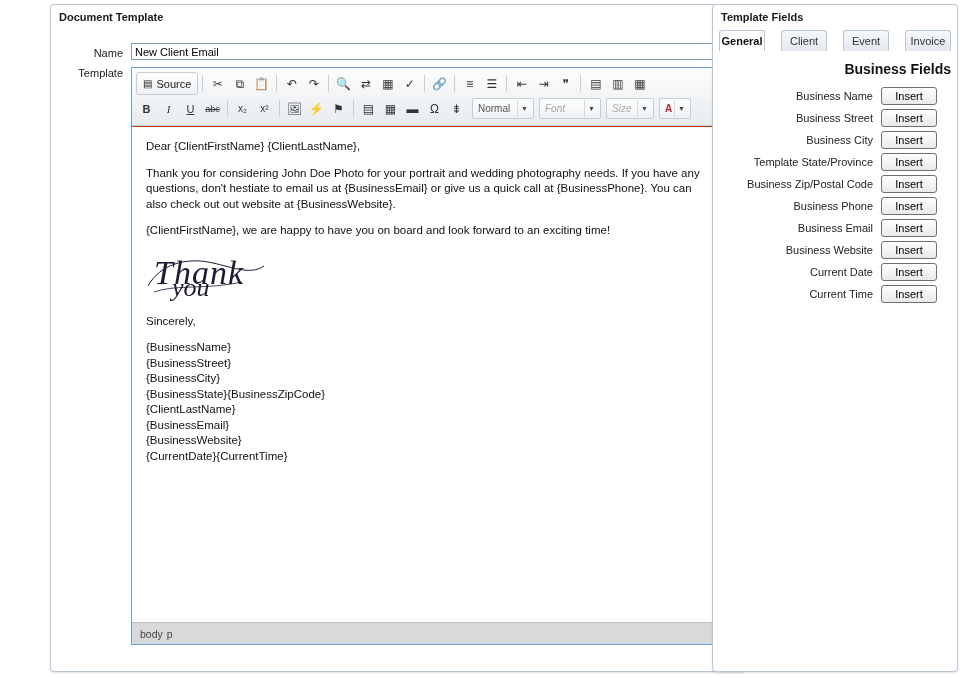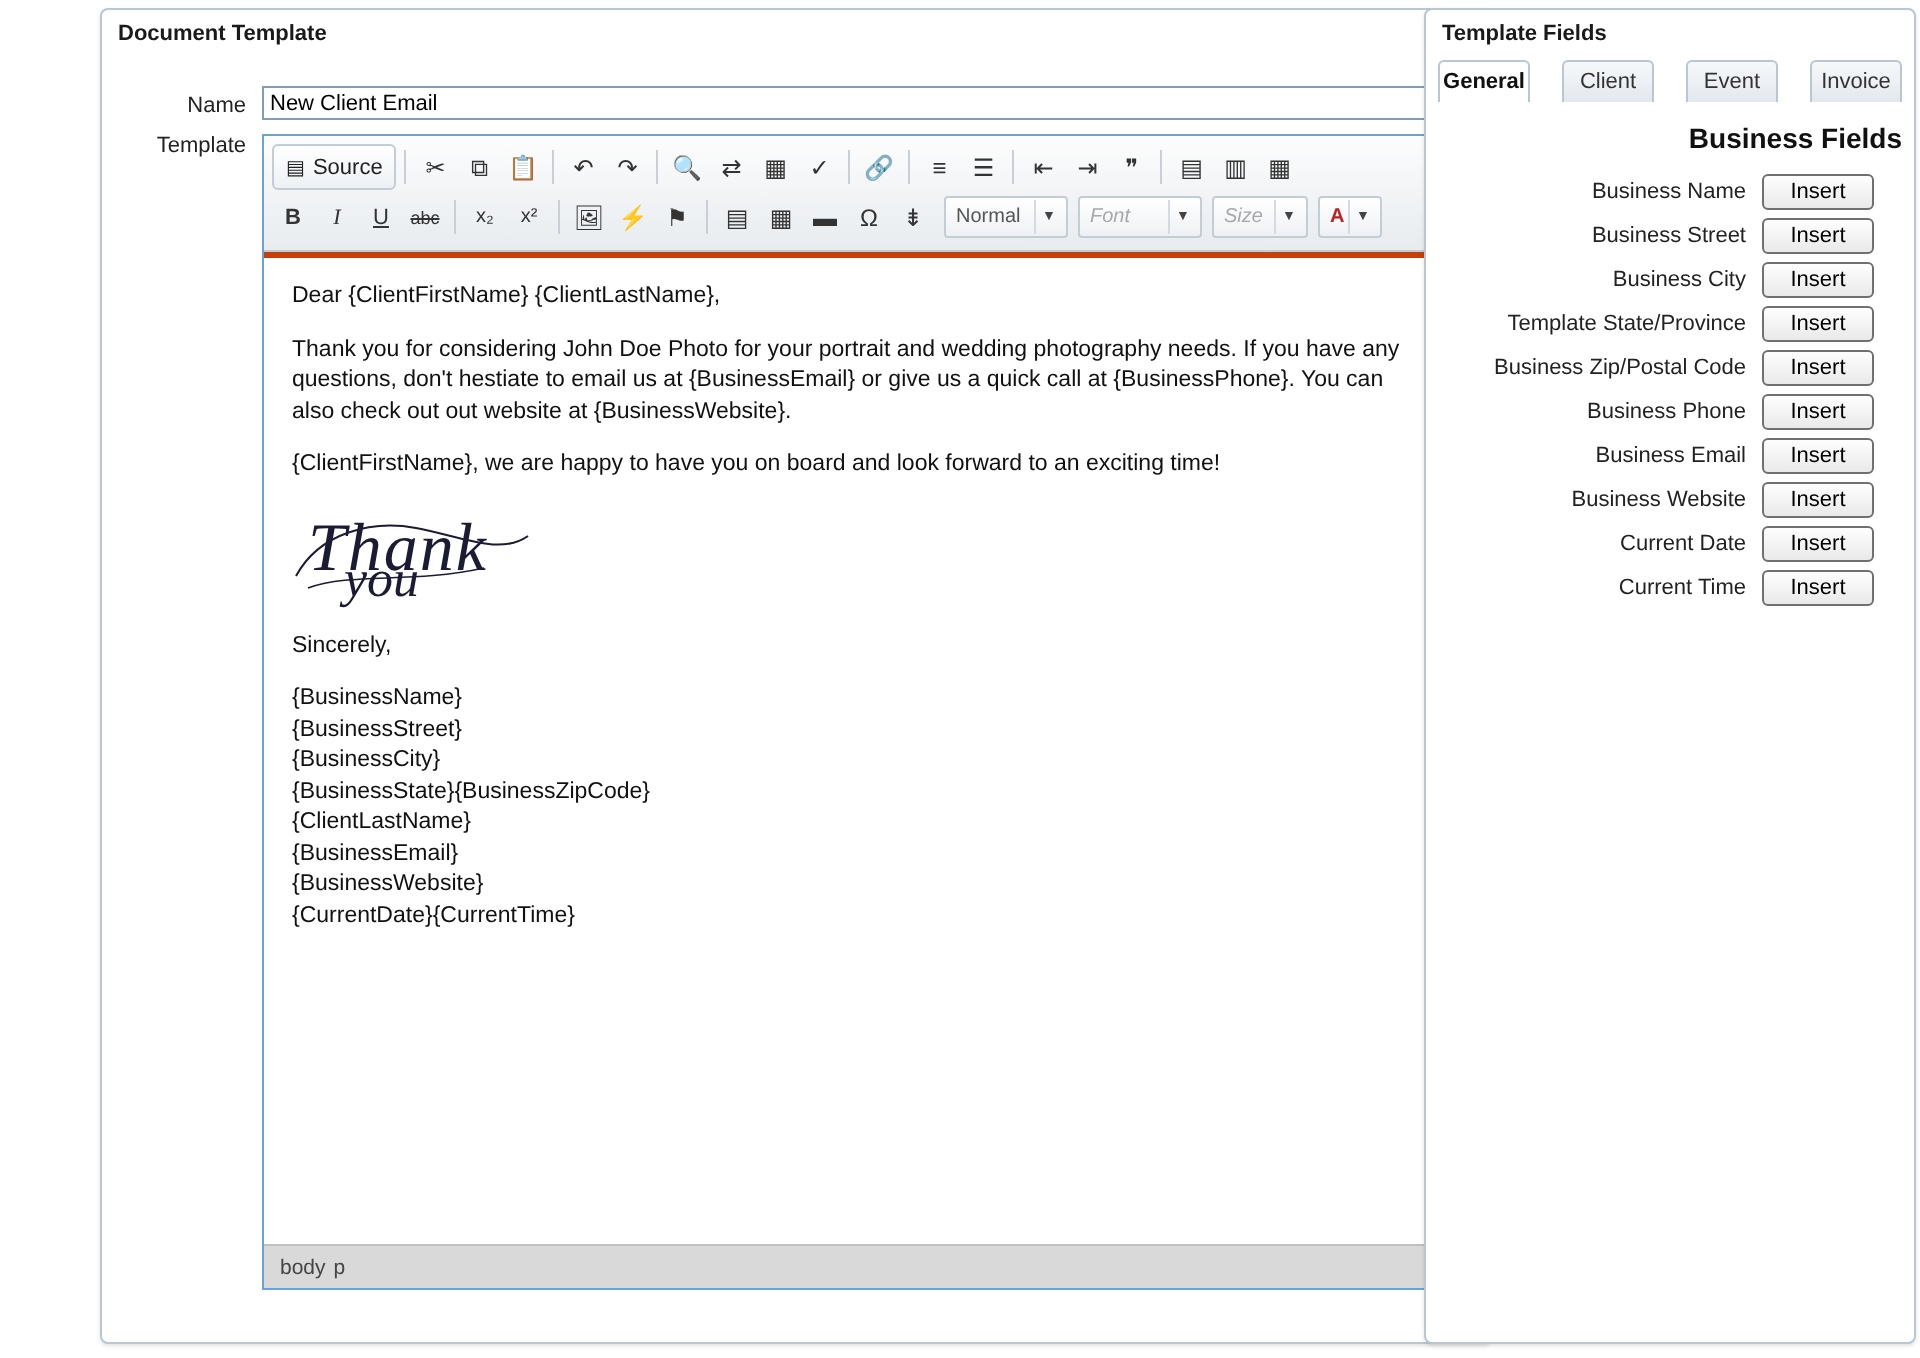--- a/index.html
+++ b/index.html
@@ -163,21 +163,21 @@
   .icon-glyph { font-size: 12px; line-height: 1; }
   .icon-small { font-size: 10px; }
 
   .editor-body {
     position: absolute;
     top: 58px;
     left: 0;
     right: 0;
     bottom: 22px;
     background: #ffffff;
-    border-top: 3px solid #c2410c;
+    border-top: 1px solid #c2410c;
     overflow: hidden;
   }
   .doc {
     padding: 12px 14px;
     font-family: "Liberation Sans", sans-serif;
     font-size: 11.5px;
     line-height: 1.35;
     color: #111;
   }
   .doc p { margin: 0 0 11px 0; }

